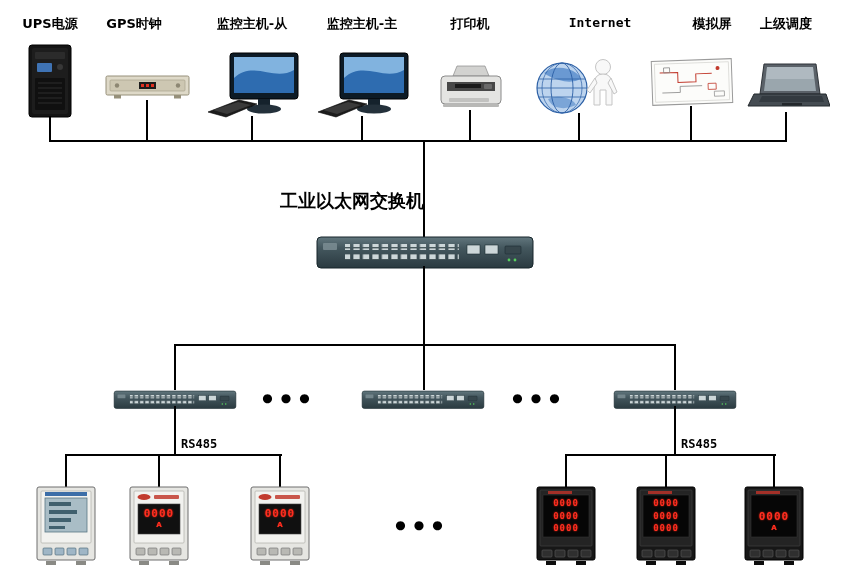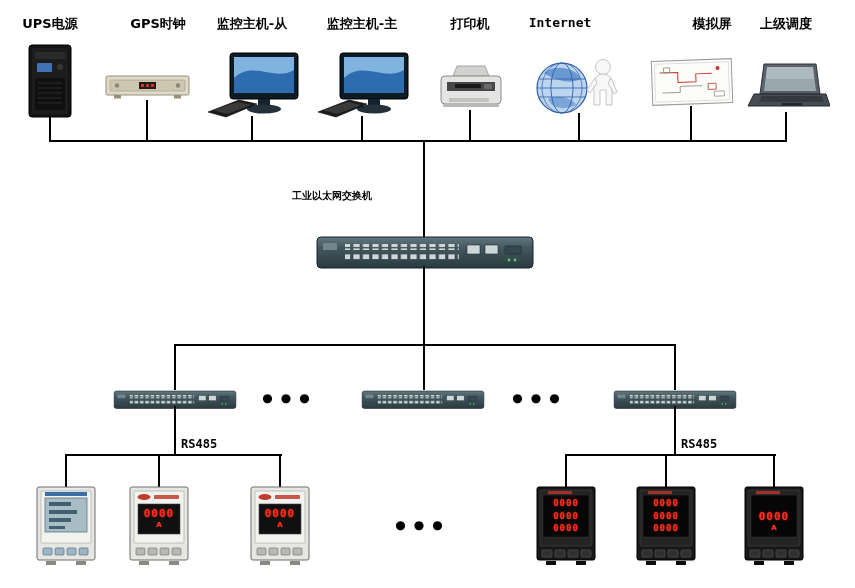--- a/index.html
+++ b/index.html
@@ -3,22 +3,22 @@
 <meta charset="utf-8">
 <style>
   * { box-sizing: border-box; }
   body { margin:0; background:#fff; }
   .canvas { position:relative; width:855px; height:588px; background:#fff; overflow:hidden;
             font-family:"DejaVu Sans","Liberation Sans",sans-serif; color:#000; }
   .ln  { position:absolute; background:#000; }
   .lbl { position:absolute; top:15px; font-size:13px; font-weight:bold; white-space:nowrap;
          transform:translateX(-50%); }
   .mono { font-family:"DejaVu Sans Mono","Liberation Mono",monospace; }
-  .swlbl { position:absolute; left:332px; top:189px; transform:translateX(-50%);
-           font-size:10px; font-weight:bold; white-space:nowrap; }
+  .swlbl { position:absolute; left:352px; top:189px; transform:translateX(-50%);
+           font-size:18px; font-weight:bold; white-space:nowrap; }
   .rs { position:absolute; font:bold 12px "DejaVu Sans Mono","Liberation Mono",monospace; }
   .dev { position:absolute; line-height:0; }
   .dots { position:absolute; font-size:12px; font-weight:bold; letter-spacing:8px;
           transform:translateX(-50%); white-space:nowrap; }
   .meter { position:absolute; width:60px; height:80px; }
   .meter svg { position:absolute; left:0; top:0; }
   .m-disp { position:absolute; left:9px; top:22px; width:42px; text-align:center;
             color:#ff2d20; font:bold 11px "DejaVu Sans Mono","Liberation Mono",monospace;
             letter-spacing:1px; text-shadow:0 0 2px rgba(255,45,20,.8); }
   .m-unit { position:absolute; left:9px; top:36px; width:42px; text-align:center;
@@ -91,25 +91,25 @@
     <rect x="32" y="64" width="10" height="7" rx="1" fill="#2f2f2f" stroke="#555" stroke-width="0.7"></rect>
     <rect x="45" y="64" width="10" height="7" rx="1" fill="#2f2f2f" stroke="#555" stroke-width="0.7"></rect>
     <rect x="10" y="75" width="10" height="4" fill="#0d0d0d"></rect>
     <rect x="40" y="75" width="10" height="4" fill="#0d0d0d"></rect>
   </symbol>
 </svg>
 
 <div class="canvas">
 
   <div class="lbl" style="left:50px">UPS电源</div>
-  <div class="lbl" style="left:158px">GPS时钟</div>
+  <div class="lbl" style="left:134px">GPS时钟</div>
   <div class="lbl" style="left:252px">监控主机-从</div>
   <div class="lbl" style="left:362px">监控主机-主</div>
   <div class="lbl" style="left:470px">打印机</div>
-  <div class="lbl mono" style="left:560px">Internet</div>
+  <div class="lbl mono" style="left:600px">Internet</div>
   <div class="lbl" style="left:712px">模拟屏</div>
   <div class="lbl" style="left:786px">上级调度</div>
 
   <div class="dev" style="left:28px;top:44px">
     <svg width="44" height="76" viewBox="0 0 44 76">
       <rect x="1" y="1" width="42" height="72" rx="3" fill="#141414" stroke="#000"></rect>
       <rect x="4" y="4" width="36" height="66" rx="2" fill="#1d1d1d"></rect>
       <rect x="7" y="8" width="30" height="7" rx="1" fill="#2b2b2b"></rect>
       <rect x="9" y="19" width="15" height="9" rx="1" fill="#3f73b4"></rect>
       <circle cx="32" cy="23" r="3" fill="#383838"></circle>

